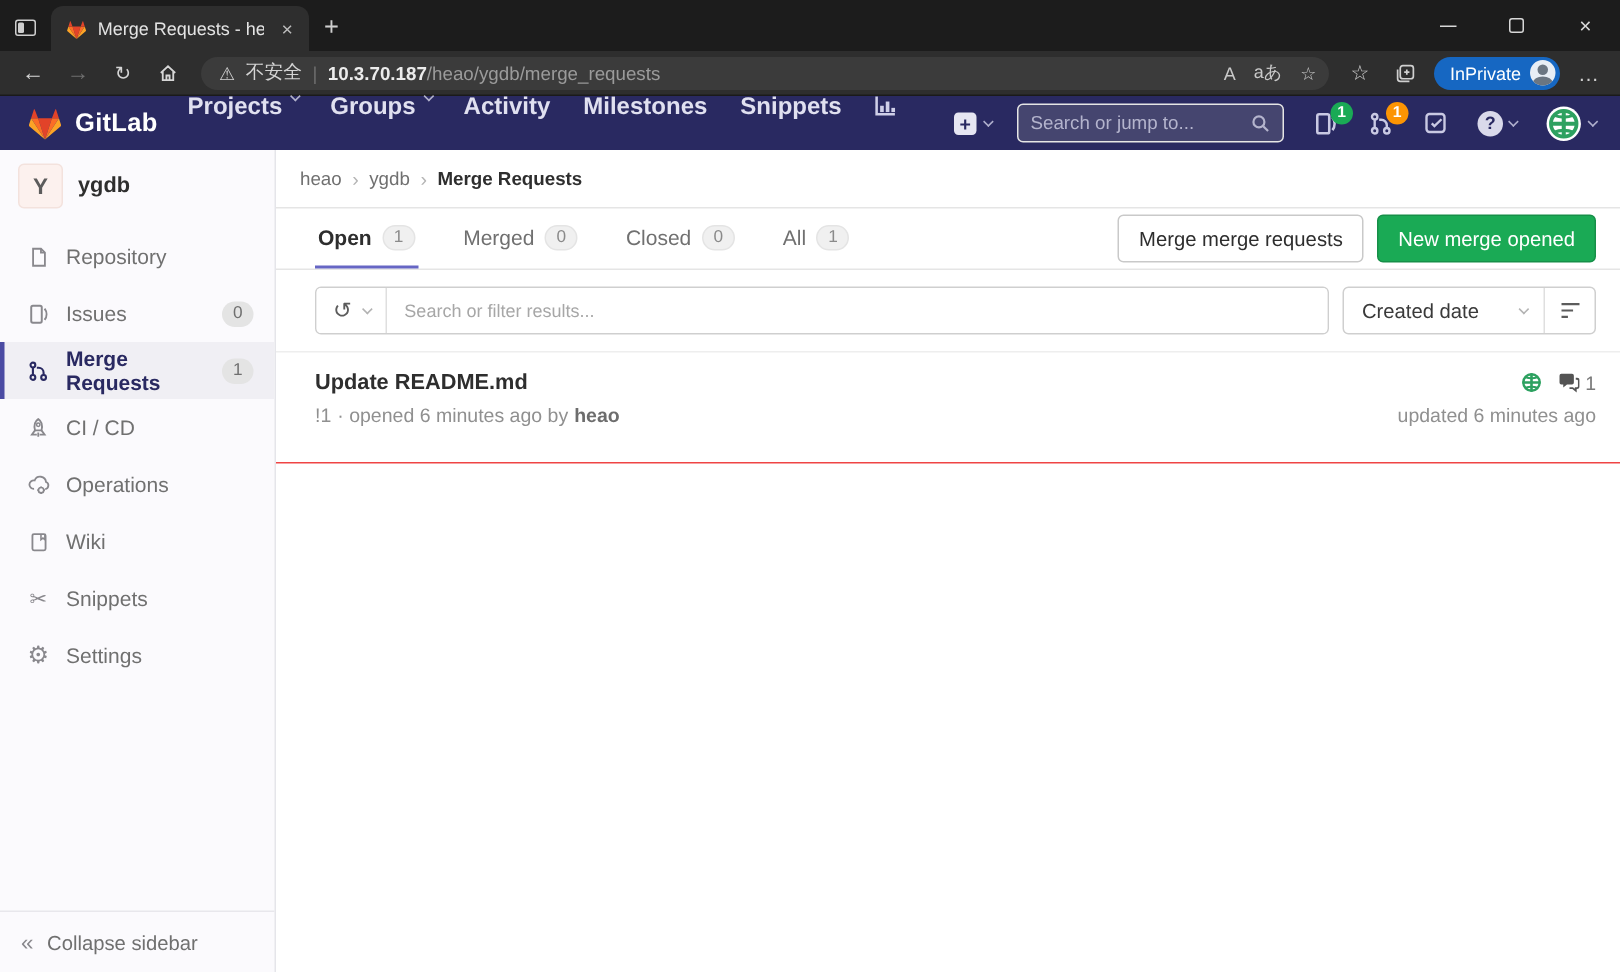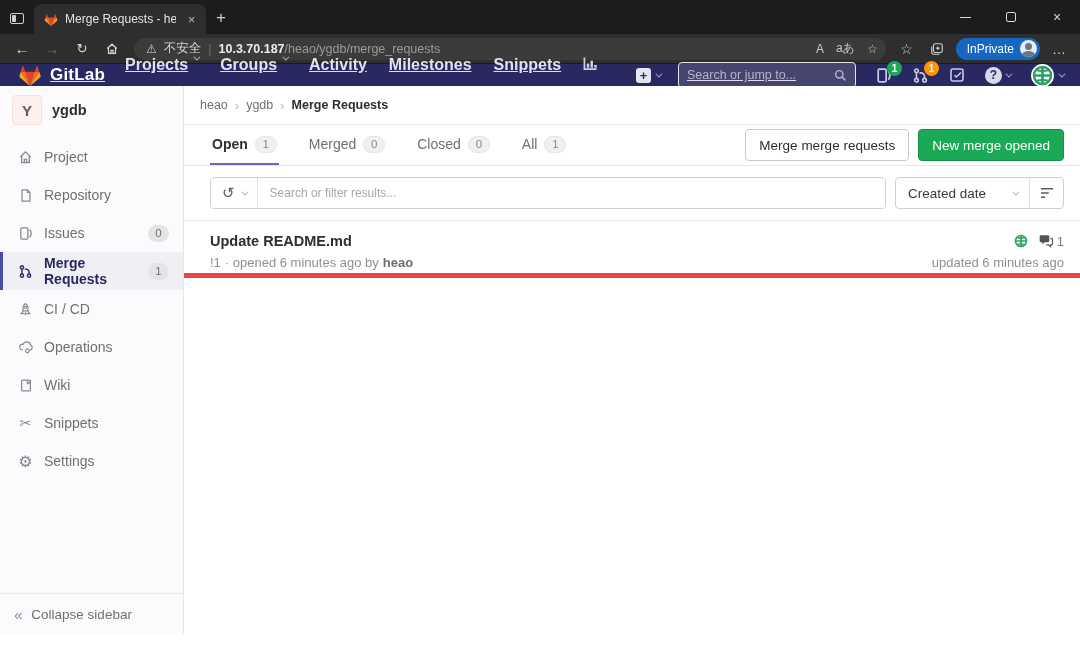--- a/index.html
+++ b/index.html
@@ -33,21 +33,21 @@
   .addr-path { color:#9b9b9b; }
   .addr-tools { display:flex; align-items:center; gap:12px; color:#c9c9c9; font-size:12px; }
   .after-addr { display:flex; align-items:center; gap:4px; }
   .chrome-ic { color:#cfcfcf; font-size:14px; width:26px; text-align:center; }
   .inprivate { background:#1667c2; color:#fff; border-radius:12px; height:22px; display:flex; align-items:center; gap:6px; padding:0 3px 0 11px; font-size:12px; margin:0 2px;text-align:right; }
   .ip-avatar { width:17px; height:17px; border-radius:50%; background:#e8eef5; position:relative; overflow:hidden; }
   .ip-avatar::before { content:""; position:absolute; width:7px; height:7px; border-radius:50%; background:#6b7682; left:5px; top:3px; }
   .ip-avatar::after { content:""; position:absolute; width:13px; height:8px; border-radius:50% 50% 0 0; background:#6b7682; left:2px; top:11px; }
 
   
-  .gl-navbar { height:22px; background:#292961; display:flex; align-items:center; padding:0 10px; color:#dcdcf0;text-decoration:underline; }
+  .gl-navbar { height:36px; background:#292961; display:flex; align-items:center; padding:0 10px; color:#dcdcf0; }
   .gl-left { display:flex; align-items:center; gap:2px; }
   .brand { display:flex; align-items:center; gap:8px; padding:0 8px; }
   .brand-name { color:#fff; font-size:17px; font-weight:bold; letter-spacing:.2px; }
   .gl-link { display:flex; align-items:flex-start; gap:5px; padding:0 10px; font-weight:bold; font-size:16px; color:#e0e0f0; height:38px; }
   .chev { display:inline-block; width:5px; height:5px; border:solid currentColor; border-width:0 1.5px 1.5px 0; transform:rotate(45deg) translateY(-2px); opacity:.75; }
   .gl-right { margin-left:auto; display:flex; align-items:center; gap:6px; }
   .plus-btn { display:flex; align-items:center; gap:4px; padding:0 6px; }
   .plus-box { width:15px; height:15px; background:#e6e6f2; border-radius:3px; color:#292961; font-weight:bold; font-size:13px; line-height:15px; text-align:center; }
   .gl-search { width:178px; height:26px; background:#45456f; border:1px solid #e5e5e5; border-radius:4px; display:flex; align-items:center; padding:0 8px; gap:6px; margin:0 6px; }
   .gl-search input { flex:1; background:transparent; border:none; outline:none; color:#c7c7dd; font-size:12.5px; font-family:inherit; width:100%; }
@@ -92,21 +92,21 @@
   .filter-row { padding:11px 16px 11px 26px; display:flex; gap:9px; border-bottom:1px solid #eeeeee; }
   .filter-group { flex:1; display:flex; border:1px solid #cfcfcf; border-radius:4px; height:32px; background:#fff; overflow:hidden; }
   .history-btn { display:flex; align-items:center; gap:6px; padding:0 11px; border-right:1px solid #dfdfdf; color:#707070; background:#fff; }
   .history-glyph { font-size:15px; color:#5c5c5c; }
   .filter-input { flex:1; border:none; outline:none; padding:0 12px; font-size:12px; color:#2e2e2e; font-family:inherit; }
   .filter-input::placeholder { color:#a7a7a7; }
   .sort-group { display:flex; border:1px solid #cfcfcf; border-radius:4px; height:32px; background:#fff; overflow:hidden; }
   .sort-dd { display:flex; align-items:center; gap:26px; padding:0 12px; color:#3a3a3a; font-size:13.5px; }
   .sort-dir { width:34px; display:flex; align-items:center; justify-content:center; border-left:1px solid #dfdfdf; }
 
-  .mr-row { padding:12px 16px 3px 26px; border-bottom:5px solid #ef4444; display:flex; }
+  .mr-row { padding:12px 16px 24px 26px; border-bottom:1px solid #ef4444; display:flex; }
   .mr-main { flex:1; }
   .mr-title { font-weight:bold; color:#2e2e2e; font-size:14.5px; }
   .mr-meta { margin-top:6px; color:#909090; font-size:13px; display:flex; gap:4px; }
   .mr-author { color:#6d6d6d; font-weight:bold; }
   .mr-side { text-align:right; color:#909090; font-size:13px; }
   .mr-side-icons { display:flex; align-items:center; justify-content:flex-end; gap:9px; }
   .mr-comments { display:flex; align-items:center; gap:4px; color:#7a7a7a; }
   .mr-updated { margin-top:6px; white-space:nowrap; }
 
   svg { display:block; }
@@ -273,28 +273,20 @@
 <div class="page-body">
 
   <div class="sidebar">
     <div class="ctx-header">
       <span class="ctx-avatar">Y</span>
       <span class="ctx-name">ygdb</span>
     </div>
 
     <div class="sb-item">
       <span class="sb-ic">
-          <svg width="15" height="15" viewBox="0 0 16 16">
-            <path d="M2.5 7.5 L8 2 L13.5 7.5 M4 6.5 V13.5 H12 V6.5 M6.8 13.5 V10 H9.2 V13.5" stroke="#89888d" stroke-width="1.4" fill="none"></path>
-          </svg>
-        </span>
-      <span>Project</span>
-    </div>
-    <div class="sb-item">
-      <span class="sb-ic">
           <svg width="14" height="15" viewBox="0 0 16 16">
             <path d="M3.5 1.5 H9.5 L12.5 4.5 V14.5 H3.5 Z" stroke="#89888d" stroke-width="1.4" fill="none"></path>
             <path d="M9.5 1.5 V4.5 H12.5" stroke="#89888d" stroke-width="1.4" fill="none"></path>
           </svg>
         </span>
       <span>Repository</span>
     </div>
     <div class="sb-item">
       <span class="sb-ic">
           <svg width="15" height="15" viewBox="0 0 16 16">

